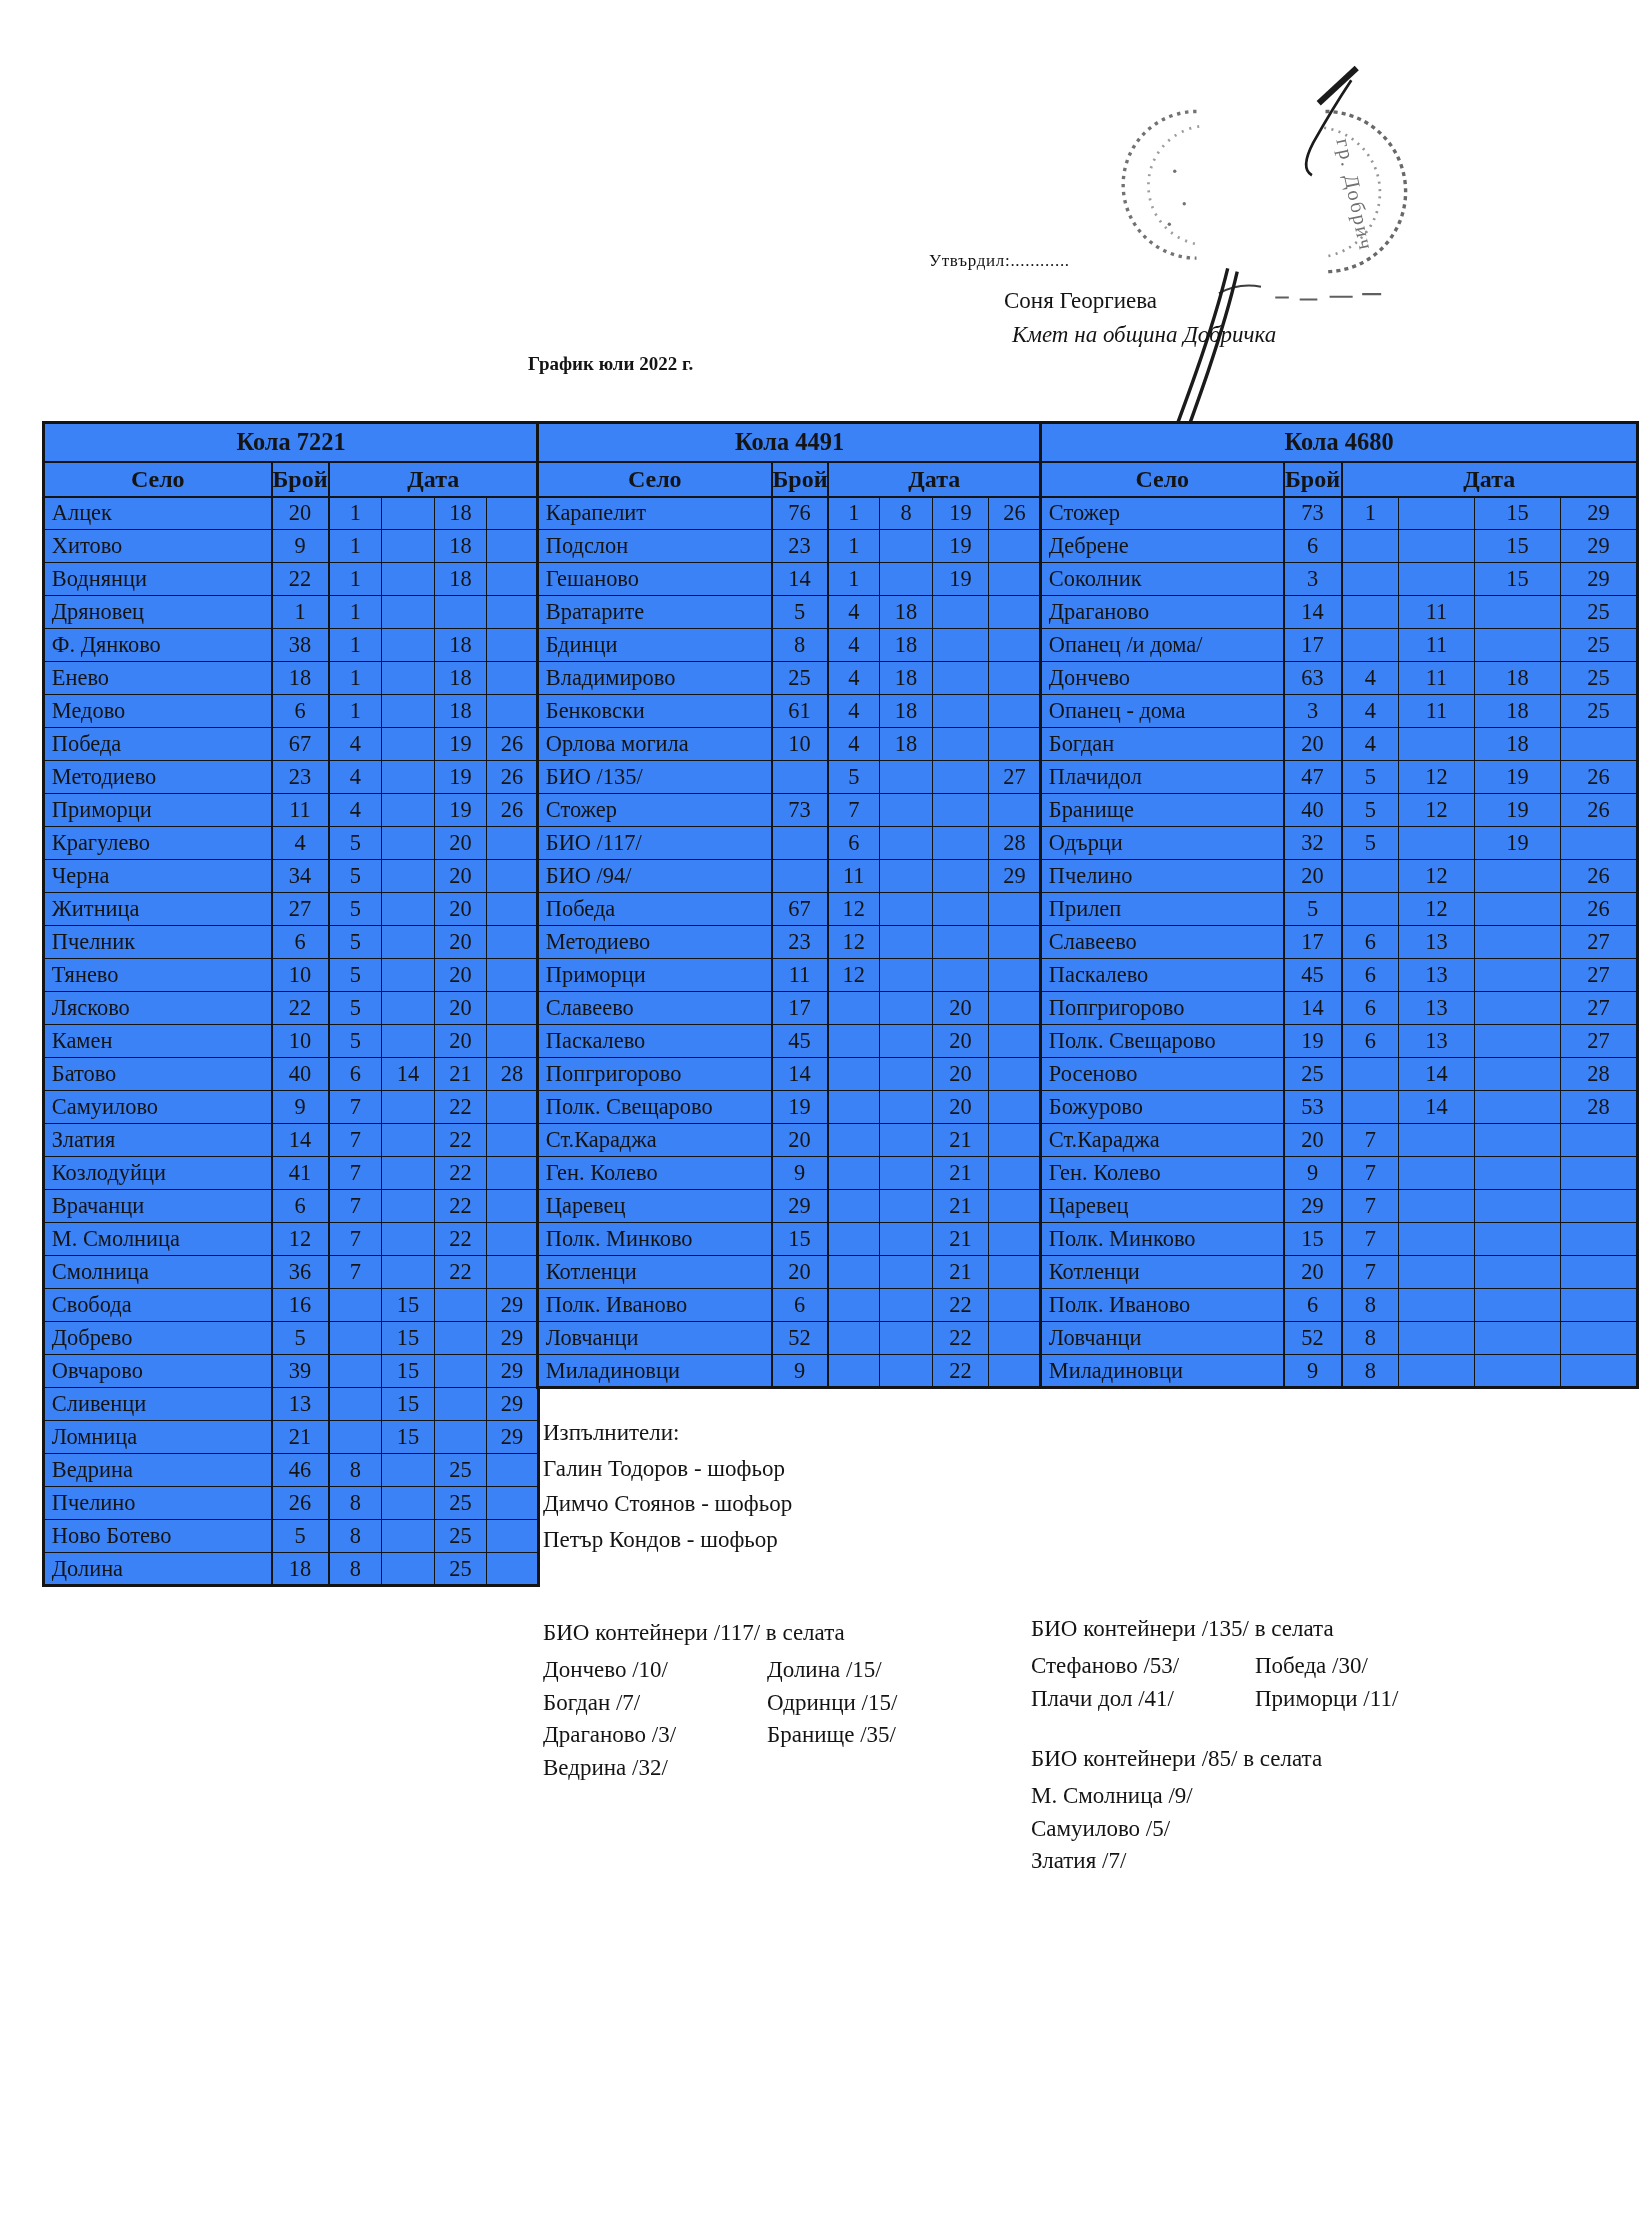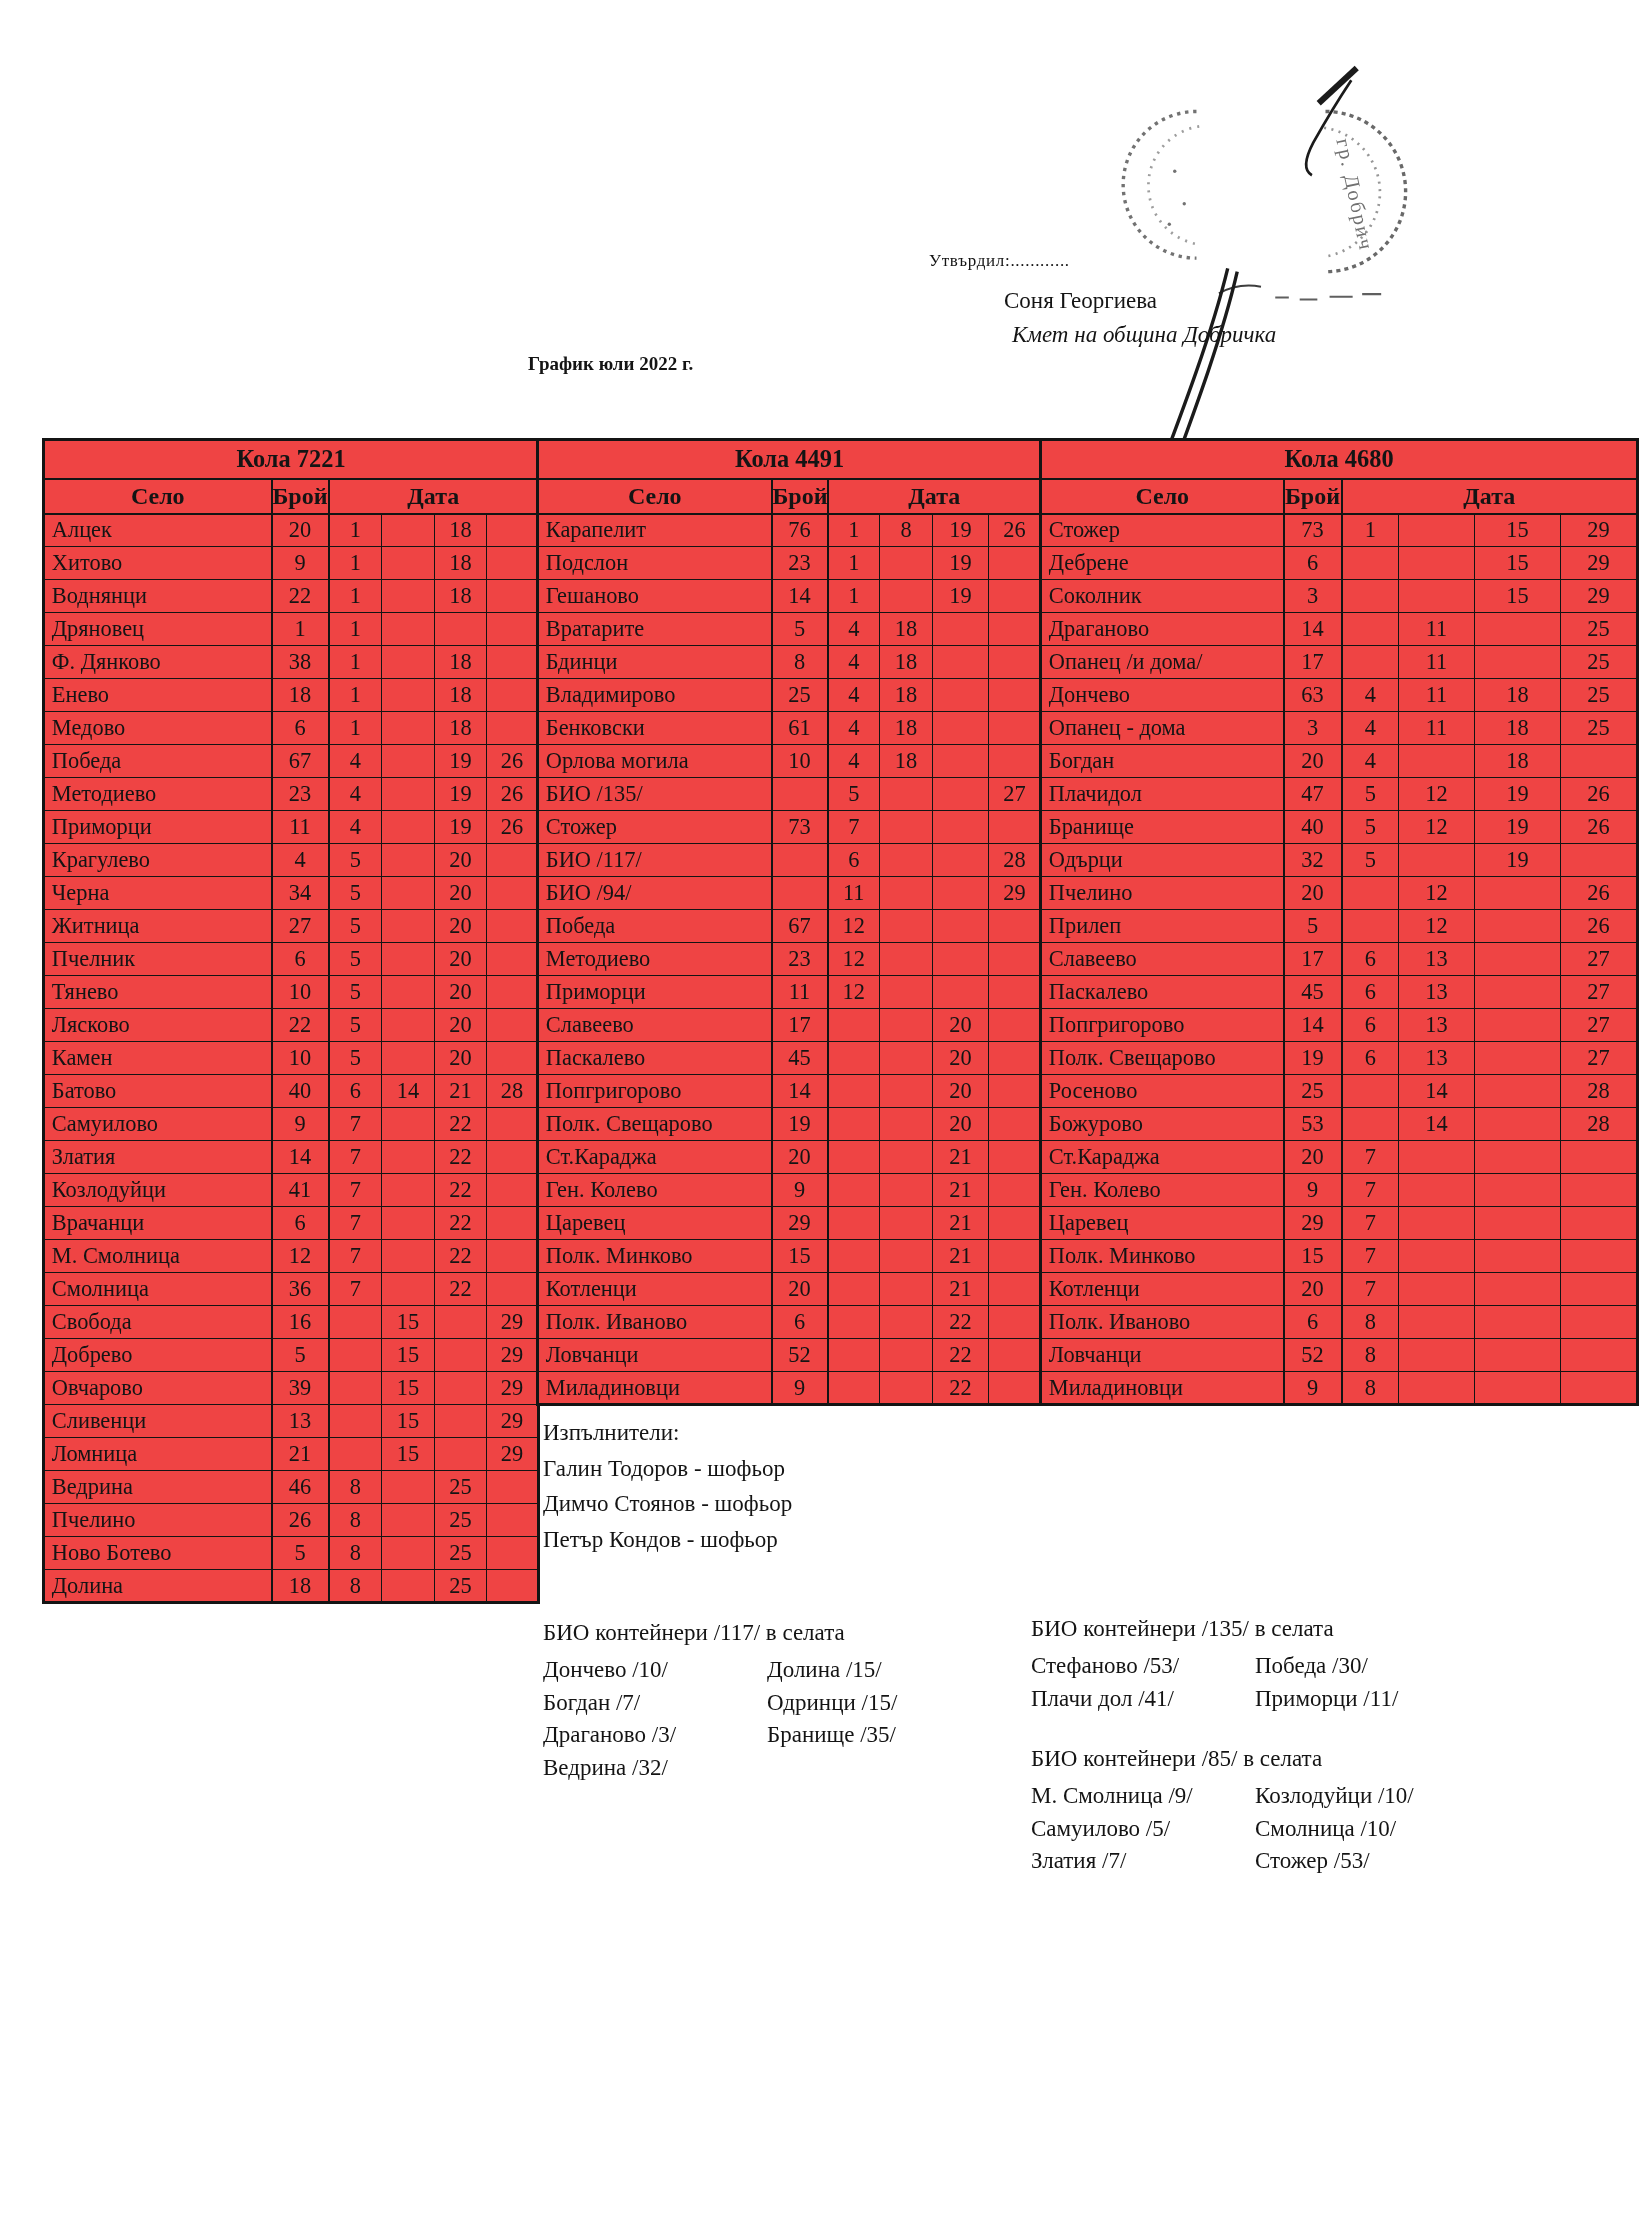--- a/index.html
+++ b/index.html
@@ -9,21 +9,21 @@
   }
   .abs { position:absolute; white-space:nowrap; }
 
   
   .approved-label { left:929px; top:251px; font-size:17px; letter-spacing:0.7px; }
   .approver-name  { left:1004px; top:288px; font-size:23px; }
   .approver-title { left:1012px; top:322px; font-size:23px; font-style:italic; }
   .page-title     { left:528px;  top:353px; font-size:19px; font-weight:bold; }
 
   
-  table.sched { position:absolute; border-collapse:collapse; table-layout:fixed; background:#ef4444;margin-top:17px; }
+  table.sched { position:absolute; border-collapse:collapse; table-layout:fixed; background:#3b82f6; }
   table.sched { border:3.4px solid #141414; }
   table.sched th, table.sched td {
     border:1.4px solid #141414; padding:0; overflow:hidden; white-space:nowrap;
     font-size:22.4px; height:33px; box-sizing:border-box;
   }
   table.sched thead tr.car-row th { height:39px; font-size:24.4px; font-weight:bold; border-bottom:2px solid #141414; }
   table.sched thead tr.head-row th { height:35px; font-size:24px; font-weight:bold; border-bottom:2.7px solid #141414; }
   table.sched td.village { text-align:left; padding-left:6.8px; border-right:2px solid #141414; }
   table.sched th.village-h { border-right:2px solid #141414; }
   table.sched td.count, table.sched th.count-h { text-align:center; border-right:2px solid #141414; }
@@ -893,22 +893,17 @@
   </div>
 
   <div class="abs bio" id="bio-94">
     <div class="bio-title">БИО контейнери /85/ в селата</div>
     <div class="bio-cols">
       <div class="bio-col">
           <div class="list-item">М. Смолница /9/</div>
           <div class="list-item">Самуилово /5/</div>
           <div class="list-item">Златия /7/</div>
         </div>
-      <div class="bio-col">
-          <div class="list-item">Козлодуйци /10/</div>
-          <div class="list-item">Смолница /10/</div>
-          <div class="list-item">Стожер /53/</div>
-        </div>
     </div>
   </div>
 
 </div>
 
 
 </body></html>

